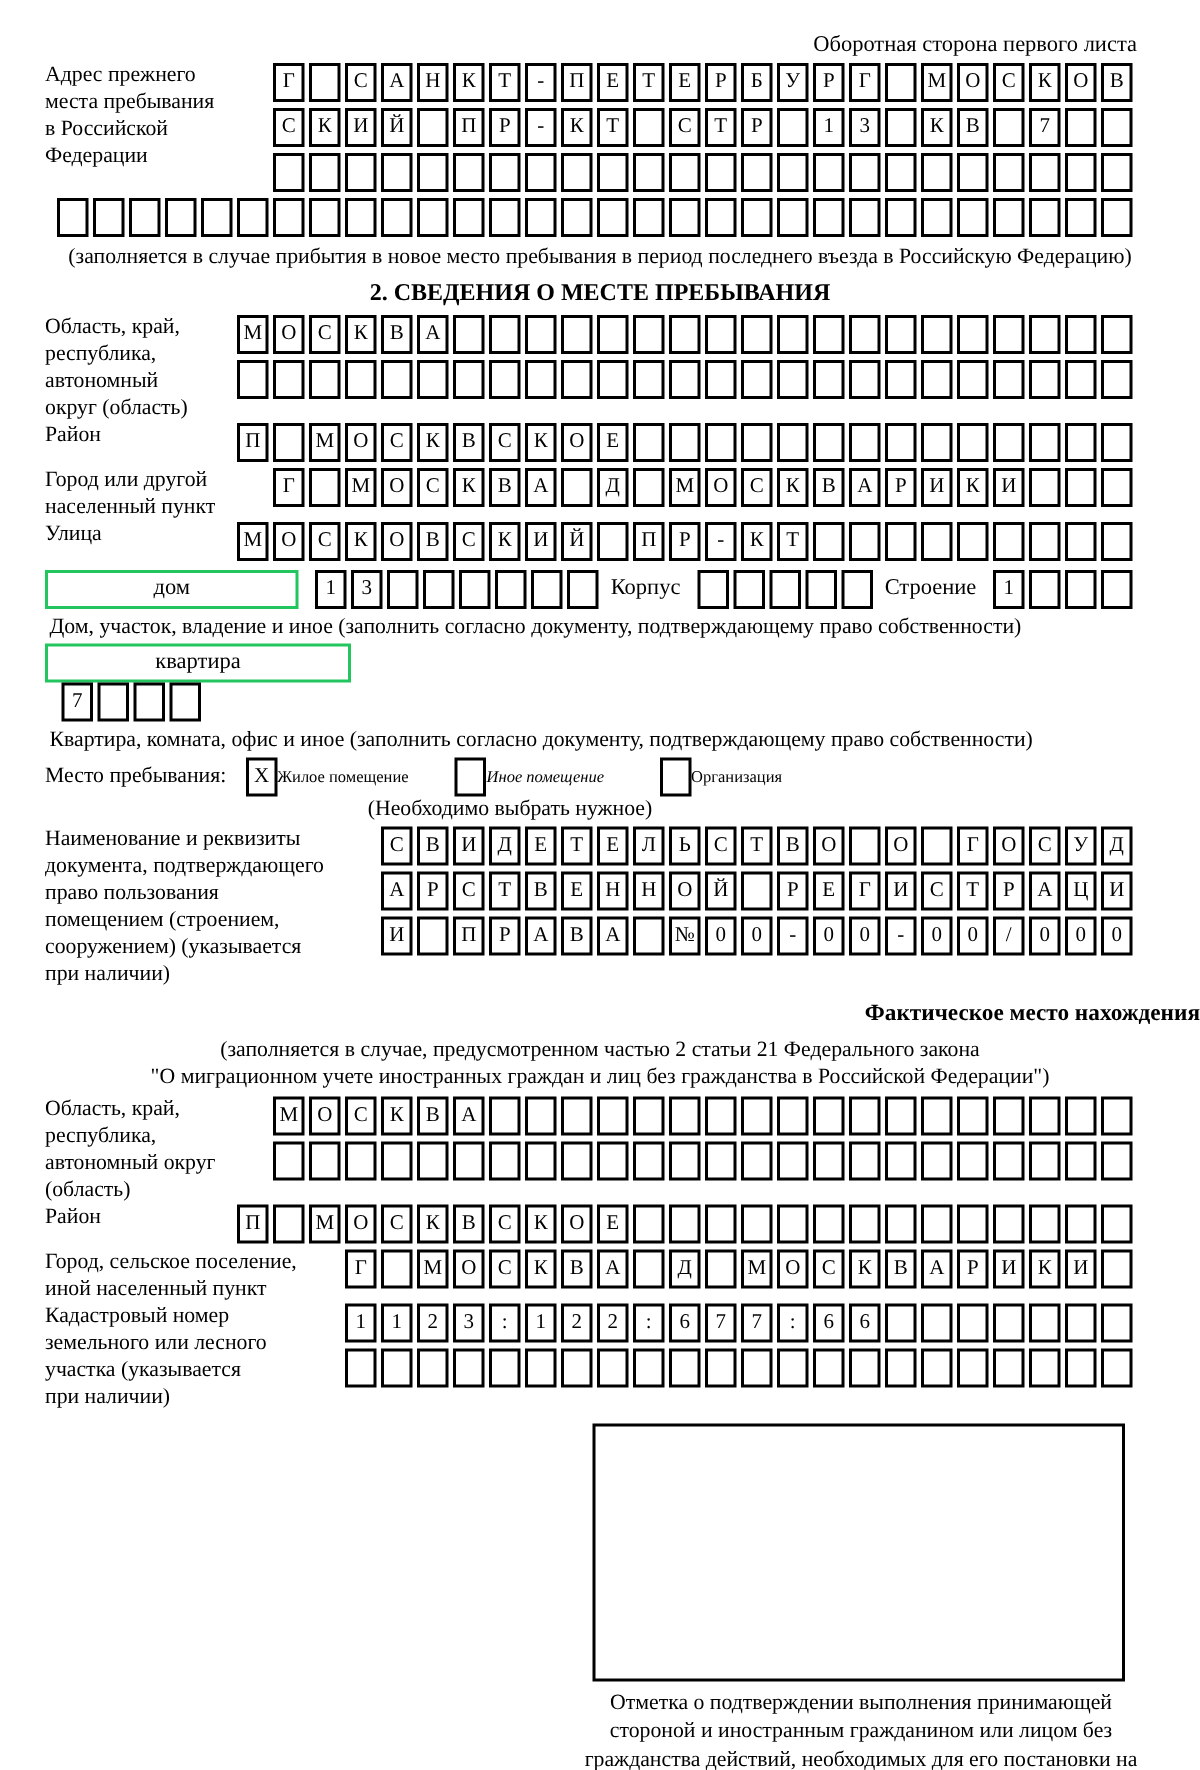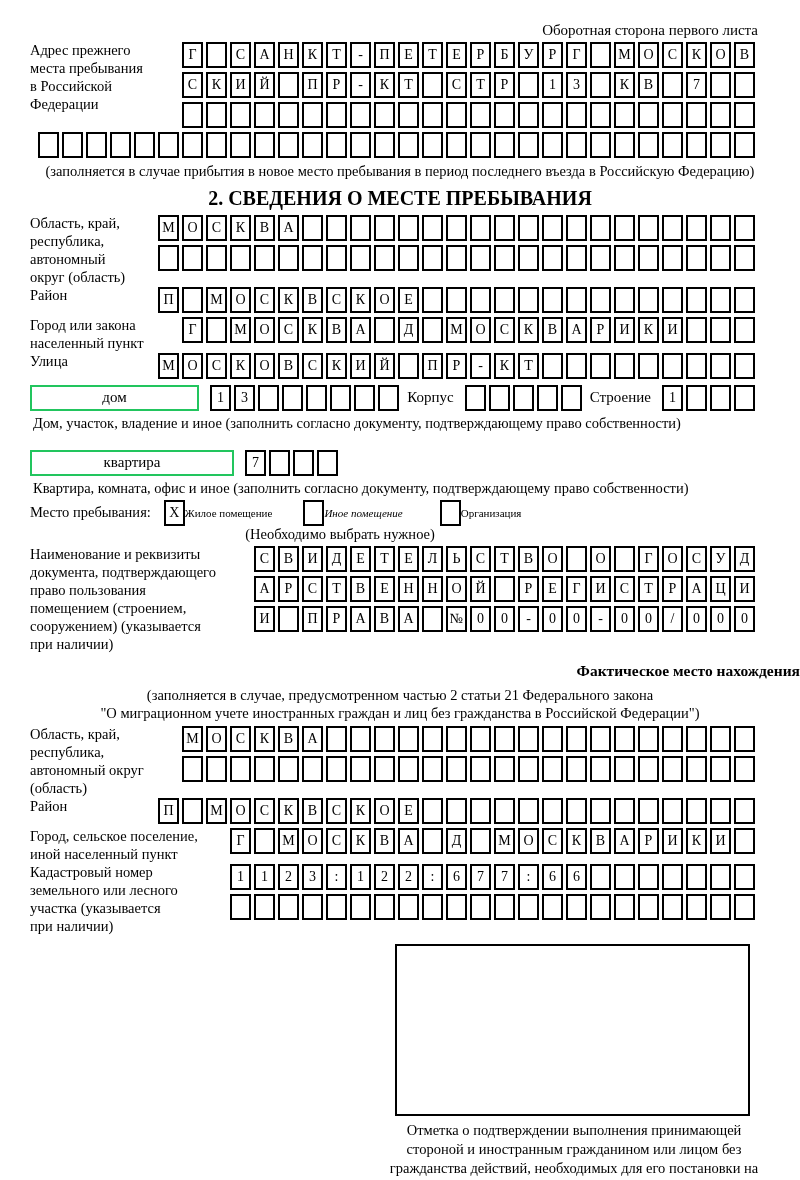--- a/index.html
+++ b/index.html
@@ -13,36 +13,36 @@
   .cellrows { margin-left:auto; display:flex; flex-direction:column; align-items:flex-end; }
   .cells { display:flex; margin-bottom:4px; }
   .cell {
     width:17px; height:22px; border:2px solid #000; margin-left:3px;
     display:flex; align-items:center; justify-content:center;
     font-size:14px; line-height:1;
   }
   .fullrow { justify-content:flex-end; margin-left:30px; }
   .note-center { text-align:center; font-size:14.5px; line-height:1.25; }
   .note-left { margin-left:33px; font-size:14.5px; }
-  .sec-title { text-align:center; font-weight:bold; font-size:20px; margin:7px 0 5px 0; }
+  .sec-title { text-align:center; font-weight:bold; font-size:16px; margin:7px 0 5px 0; }
   .sub-title { text-align:right; font-weight:bold; font-size:15.5px; margin:8px 0 6px 0; }
   .widebox {
     border:2px solid #22c55e; height:22px; display:flex; align-items:center;
     justify-content:center; font-size:15px; flex:none;
   }
   .house-row { justify-content:space-between; margin-top:2px; }
   .inline-label { font-size:15px; padding-top:4px; white-space:nowrap; }
   .stay-row { align-items:center; margin-top:3px; }
   .opt { display:flex; align-items:center; margin-left:16px; }
   .opt .cells { margin-bottom:0; }
   .opt-label { font-size:11px; white-space:nowrap; }
   .stay-note { margin-left:60px; width:560px; text-align:center; font-size:14.5px; }
   .stamp-box { margin:8px 0 0 395px; width:351px; height:168px; border:2px solid #000; }
   .stamp-note { margin:5px 0 0 388px; width:372px; text-align:center; font-size:14.5px; line-height:1.32; }
-  .mt2 { margin-top:18px; } .mt3 { margin-top:3px; } .mt4 { margin-top:4px; }
+  .mt2 { margin-top:2px;flex-direction:column; } .mt3 { margin-top:3px; } .mt4 { margin-top:4px; }
 </style>
 </head>
 <body>
 
 <div class="page">
 
   <div class="top-note">Оборотная сторона первого листа</div>
 
   <div class="frow mt3">
     <div class="label">Адрес прежнего
@@ -258,21 +258,21 @@
           <span class="cell"></span>
           <span class="cell"></span>
           <span class="cell"></span>
           <span class="cell"></span>
           <span class="cell"></span>
         </div>
     </div>
   </div>
 
   <div class="frow">
-    <div class="label">Город или закона
+    <div class="label">Город или другой
 населенный пункт</div>
     <div class="cellrows">
       <div class="cells">
           <span class="cell">Г</span>
           <span class="cell"></span>
           <span class="cell">М</span>
           <span class="cell">О</span>
           <span class="cell">С</span>
           <span class="cell">К</span>
           <span class="cell">В</span>

